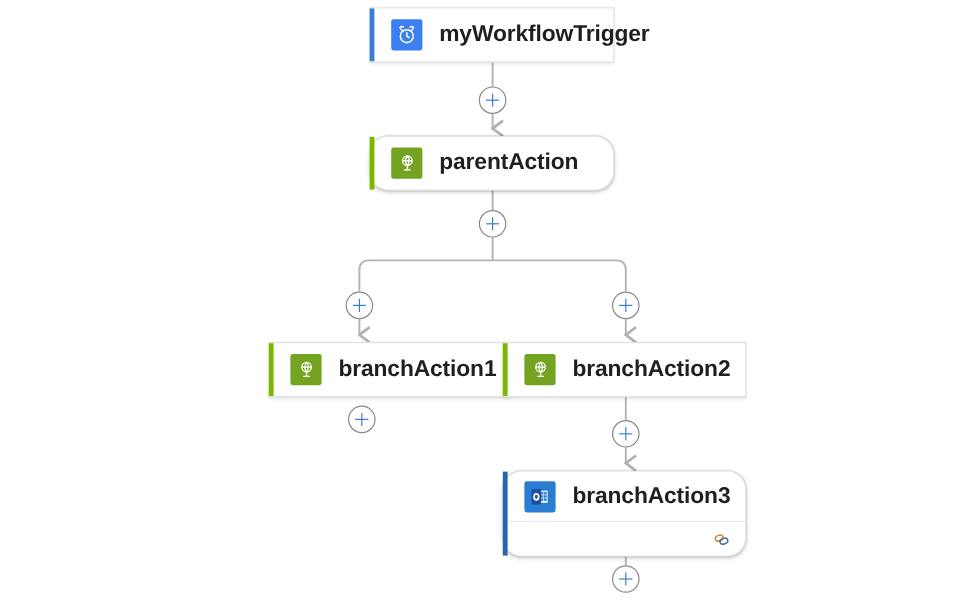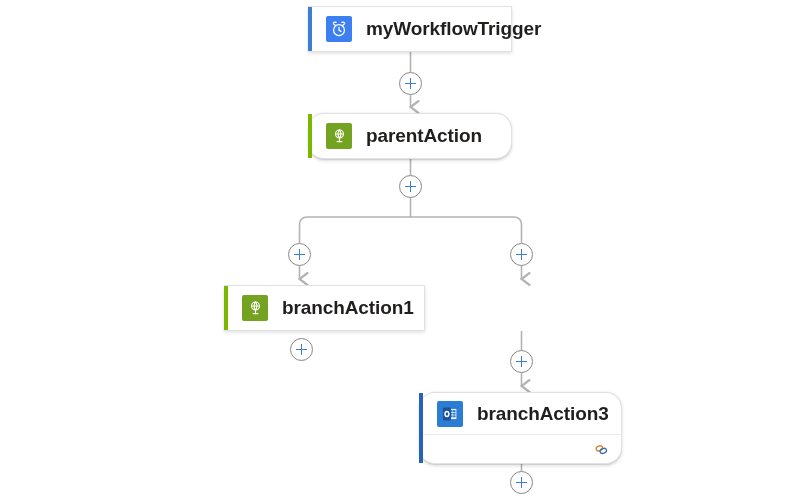--- a/index.html
+++ b/index.html
@@ -182,20 +182,35 @@
           <path d="M6.5 8.4 L17.5 8.4"></path>
           <path d="M12 2.8 C9.3 5.4 9.3 11.4 12 14 C14.7 11.4 14.7 5.4 12 2.8 Z"></path>
           <path d="M12 14 L12 19.2"></path>
           <path d="M8.6 19.2 L15.4 19.2"></path>
         </svg>
       </span>
       <span class="node-title">branchAction1</span>
     </div>
   </div>
 
+  <div class="node" style="left:419px; top:285px; width:203px; height:46px;">
+    <span class="accent" style="background:#7ab800;"></span>
+    <div class="node-header">
+      <span class="node-icon" style="background:#74a321;">
+        <svg width="17" height="17" viewBox="0 0 24 24" fill="none" stroke="#ffffff" stroke-width="1.6" stroke-linecap="round">
+          <circle cx="12" cy="8.4" r="5.6"></circle>
+          <path d="M6.5 8.4 L17.5 8.4"></path>
+          <path d="M12 2.8 C9.3 5.4 9.3 11.4 12 14 C14.7 11.4 14.7 5.4 12 2.8 Z"></path>
+          <path d="M12 14 L12 19.2"></path>
+          <path d="M8.6 19.2 L15.4 19.2"></path>
+        </svg>
+      </span>
+      <span class="node-title">branchAction2</span>
+    </div>
+  </div>
 
   <div class="node" style="left:419px; top:392px; width:203px; height:72px;border-radius:16px;">
     <span class="accent" style="background:#2663b4;"></span>
     <div class="node-header">
       <span class="node-icon" style="background:#2b7cd3;">
         <svg width="18" height="18" viewBox="0 0 24 24">
           <rect x="10.5" y="5.2" width="10" height="13.6" fill="#ffffff" opacity="0.92"></rect>
           <rect x="12.1" y="6.8" width="3.3" height="2.6" fill="#2b7cd3"></rect>
           <rect x="16.1" y="6.8" width="3.3" height="2.6" fill="#2b7cd3"></rect>
           <rect x="12.1" y="10.3" width="3.3" height="2.6" fill="#2b7cd3"></rect>

